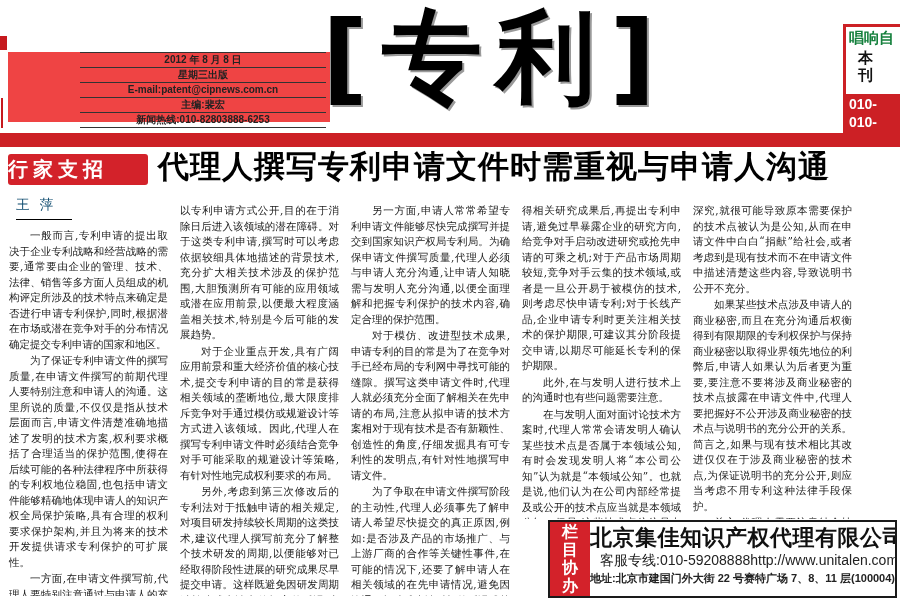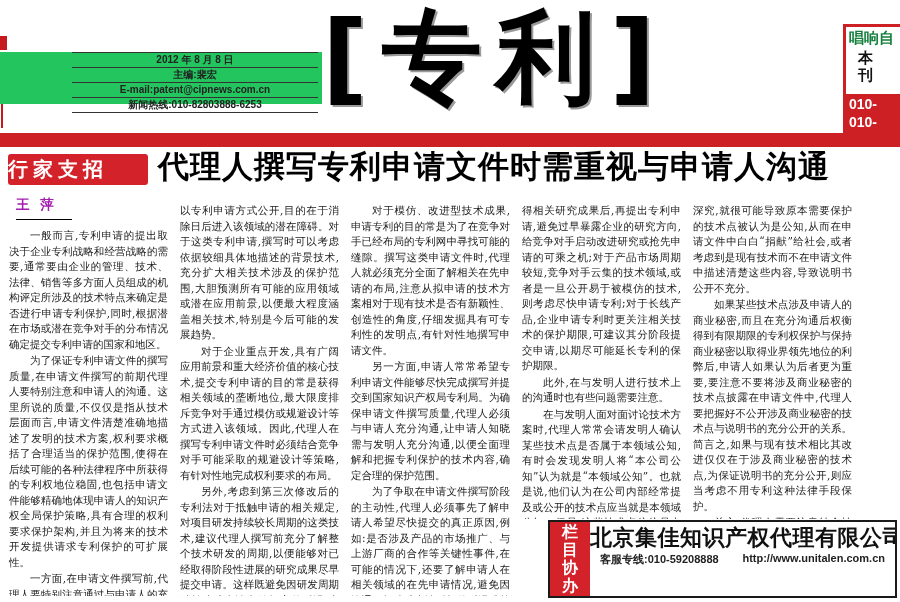--- a/index.html
+++ b/index.html
@@ -4,21 +4,21 @@
 <style>
   html,body{margin:0;padding:0;background:#fff;}
   .page{position:relative;width:900px;height:602px;background:#fff;overflow:hidden;
         font-family:"DejaVu Serif","Liberation Serif",serif;color:#141414;}
 
   
   .regmark1{position:absolute;left:0;top:36px;width:7px;height:14px;background:#c6191e;}
   .regmark2{position:absolute;left:1px;top:98px;width:2px;height:30px;background:#c6191e;}
 
   
-  .dateband{position:absolute;left:0;top:52px;width:322px;height:52px;background:#22c55e;}
+  .dateband{position:absolute;left:8px;top:52px;width:322px;height:70px;background:#ef4444;}
   .daterows{margin-left:72px;width:246px;}
   .daterow{height:14px;line-height:13px;font-size:10px;font-weight:bold;text-align:center;
            color:#222;border-bottom:1.4px solid #333;
            font-family:"Liberation Sans","DejaVu Sans",sans-serif;}
   .daterow:first-child{border-top:1.4px solid #333;}
 
   
   .masttitle{position:absolute;left:322px;top:4px;font-size:100px;line-height:108px;
              font-weight:700;color:#000;letter-spacing:14px;white-space:nowrap;
              font-family:"DejaVu Sans","Liberation Sans",sans-serif;
@@ -37,22 +37,22 @@
   .redbar{position:absolute;left:0;top:133px;width:900px;height:14px;background:#cc2025;}
 
   
   .kicker{position:absolute;left:8px;top:154px;width:140px;height:31px;background:#d3222a;
           color:#fff;font-weight:bold;font-size:20px;line-height:31px;text-align:left;
           letter-spacing:5px;border-radius:3px;
           font-family:"Liberation Sans","DejaVu Sans",sans-serif;}
   .headline{position:absolute;left:158px;top:146px;margin:0;width:700px;font-size:31px;
             font-weight:900;color:#000;white-space:nowrap;letter-spacing:1px;
             font-family:Liberation Serif, serif;}
-  .author{position:absolute;left:16px;top:196px;width:56px;font-size:13.5px;font-weight:bold;
-          letter-spacing:3px;color:#a21caf;border-bottom:1.5px solid #000;padding-bottom:5px;}
+  .author{position:absolute;left:16px;top:196px;width:56px;font-size:13.5px;font-weight:normal;
+          letter-spacing:3px;color:#0c4a6e;border-bottom:1.5px solid #000;padding-bottom:5px;}
 
   
   .col{position:absolute;width:161px;text-align:justify;font-size:10.5px;line-height:15.5px;
        color:#1a1a1a;overflow:hidden;}
   .col p{margin:1px;text-indent:2em;}
   .col p.cont{text-indent:0;}
   .col1{left:8px;top:227px;height:369px;}
   .col2{left:179px;top:202px;height:394px;}
   .col3{left:350px;top:202px;height:394px;}
   .col4{left:521px;top:202px;height:317px;}
@@ -63,36 +63,37 @@
            border:2px solid #1a1a1a;display:flex;z-index:5;}
   .sponsor-label{width:40px;background:#d3222a;color:#fff;font-weight:bold;font-size:16px;
                  display:flex;flex-direction:column;align-items:center;justify-content:center;
                  font-family:"Liberation Sans","DejaVu Sans",sans-serif;}
   .sponsor-label span{display:block;line-height:18px;}
   .sponsor-body{flex:1;text-align:center;overflow:hidden;
                 font-family:"Liberation Sans","DejaVu Sans",sans-serif;}
   .sponsor-company{font-size:22px;font-weight:900;color:#111;line-height:26px;margin-top:3px;
                    white-space:nowrap;letter-spacing:0.5px;}
   .sponsor-row{display:flex;justify-content:space-between;padding:1px 10px 0 10px;
-               font-size:11px;font-weight:bold;color:#222;white-space:nowrap;}
+               font-size:14px;font-weight:normal;color:#222;white-space:nowrap;}
   .sponsor-address{font-size:11px;font-weight:bold;color:#222;white-space:nowrap;margin-top:1px;}
 </style>
 </head>
 <body>
 
 <div class="page">
 
   <div class="regmark1"></div>
   <div class="regmark2"></div>
 
   <div class="dateband">
     <div class="daterows">
       <div class="daterow">2012 年 8 月 8 日</div>
+      <div class="daterow">星期三出版</div>
+      <div class="daterow">E-mail:patent@cipnews.com.cn</div>
       <div class="daterow">主编:裴宏</div>
-      <div class="daterow">E-mail:patent@cipnews.com.cn</div>
       <div class="daterow">新闻热线:010-82803888-6253</div>
     </div>
   </div>
 
   <div class="masttitle">[专利]</div>
 
   <div class="promobox">
     <div class="promo-slogan">唱响自</div>
     <div class="promo-line">本</div>
     <div class="promo-line">刊</div>
@@ -115,22 +116,22 @@
 
   </div>
 
   <div class="col col2">
     <p class="cont">以专利申请方式公开,目的在于消除日后进入该领域的潜在障碍。对于这类专利申请,撰写时可以考虑依据较细具体地描述的背景技术,充分扩大相关技术涉及的保护范围,大胆预测所有可能的应用领域或潜在应用前景,以便最大程度涵盖相关技术,特别是今后可能的发展趋势。</p>
     <p>对于企业重点开发,具有广阔应用前景和重大经济价值的核心技术,提交专利申请的目的常是获得相关领域的垄断地位,最大限度排斥竞争对手通过模仿或规避设计等方式进入该领域。因此,代理人在撰写专利申请文件时必须结合竞争对手可能采取的规避设计等策略,有针对性地完成权利要求的布局。</p>
     <p>另外,考虑到第三次修改后的专利法对于抵触申请的相关规定,对项目研发持续较长周期的这类技术,建议代理人撰写前充分了解整个技术研发的周期,以便能够对已经取得阶段性进展的研究成果尽早提交申请。这样既避免因研发周期过长造成申请文件提交的延误,也通过通盘考虑整个研发周期中不断形成的新技术成果与在先申请披露内容的关系,确保不对改进或升级技术的专利保护形成障碍。</p>
   </div>
 
   <div class="col col3">
+    <p>另一方面,申请人常常希望专利申请文件能够尽快完成撰写并提交到国家知识产权局专利局。为确保申请文件撰写质量,代理人必须与申请人充分沟通,让申请人知晓需与发明人充分沟通,以便全面理解和把握专利保护的技术内容,确定合理的保护范围。</p>
     <p>对于模仿、改进型技术成果,申请专利的目的常是为了在竞争对手已经布局的专利网中寻找可能的缝隙。撰写这类申请文件时,代理人就必须充分全面了解相关在先申请的布局,注意从拟申请的技术方案相对于现有技术是否有新颖性、创造性的角度,仔细发掘具有可专利性的发明点,有针对性地撰写申请文件。</p>
-    <p>另一方面,申请人常常希望专利申请文件能够尽快完成撰写并提交到国家知识产权局专利局。为确保申请文件撰写质量,代理人必须与申请人充分沟通,让申请人知晓需与发明人充分沟通,以便全面理解和把握专利保护的技术内容,确定合理的保护范围。</p>
     <p>为了争取在申请文件撰写阶段的主动性,代理人必须事先了解申请人希望尽快提交的真正原因,例如:是否涉及产品的市场推广、与上游厂商的合作等关键性事件,在可能的情况下,还要了解申请人在相关领域的在先申请情况,避免因沟通不畅造成申请时机的延误或其他缺陷。也就是说,要通过与申请人的充分沟通确定合理的申请策略和申请时机。</p>
 
   </div>
 
   <div class="col col4">
     <p class="cont">得相关研究成果后,再提出专利申请,避免过早暴露企业的研究方向,给竞争对手启动改进研究或抢先申请的可乘之机;对于产品市场周期较短,竞争对手云集的技术领域,或者是一旦公开易于被模仿的技术,则考虑尽快申请专利;对于长线产品,企业申请专利时更关注相关技术的保护期限,可建议其分阶段提交申请,以期尽可能延长专利的保护期限。</p>
     <p>此外,在与发明人进行技术上的沟通时也有些问题需要注意。</p>
     <p>在与发明人面对面讨论技术方案时,代理人常常会请发明人确认某些技术点是否属于本领域公知,有时会发现发明人将“本公司公知”认为就是“本领域公知”。也就是说,他们认为在公司内部经常提及或公开的技术点应当就是本领域公知。但是,这些技术点往往是内部正在研发的课题,因而经常被提及,正是需要专利保护的重要客体。因此,如果在这些技术点上不加</p>
   </div>
 
@@ -146,16 +147,17 @@
       <span>目</span>
       <span>协</span>
       <span>办</span>
     </div>
     <div class="sponsor-body">
       <div class="sponsor-company">北京集佳知识产权代理有限公司</div>
       <div class="sponsor-row">
         <span>客服专线:010-59208888</span>
         <span>http://www.unitalen.com.cn</span>
       </div>
+      <div class="sponsor-address">地址:北京市建国门外大街 22 号赛特广场 7、8、11 层(100004)</div>
     </div>
   </div>
 
 </div>
 
 </body></html>

